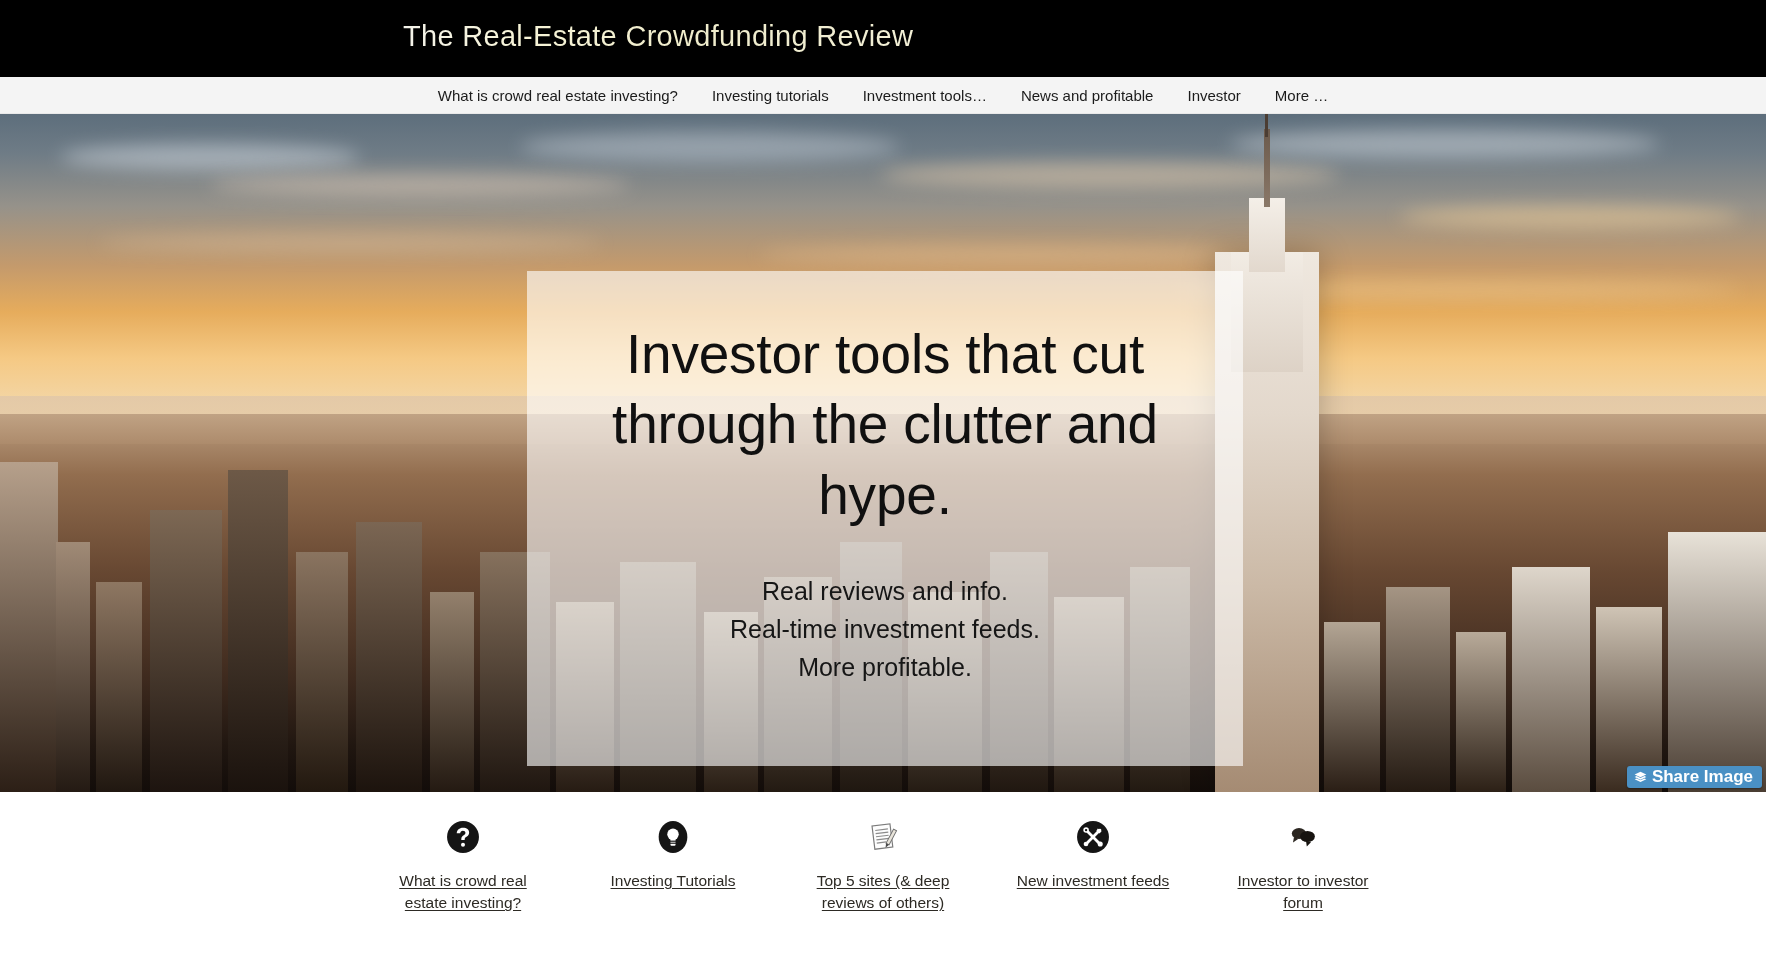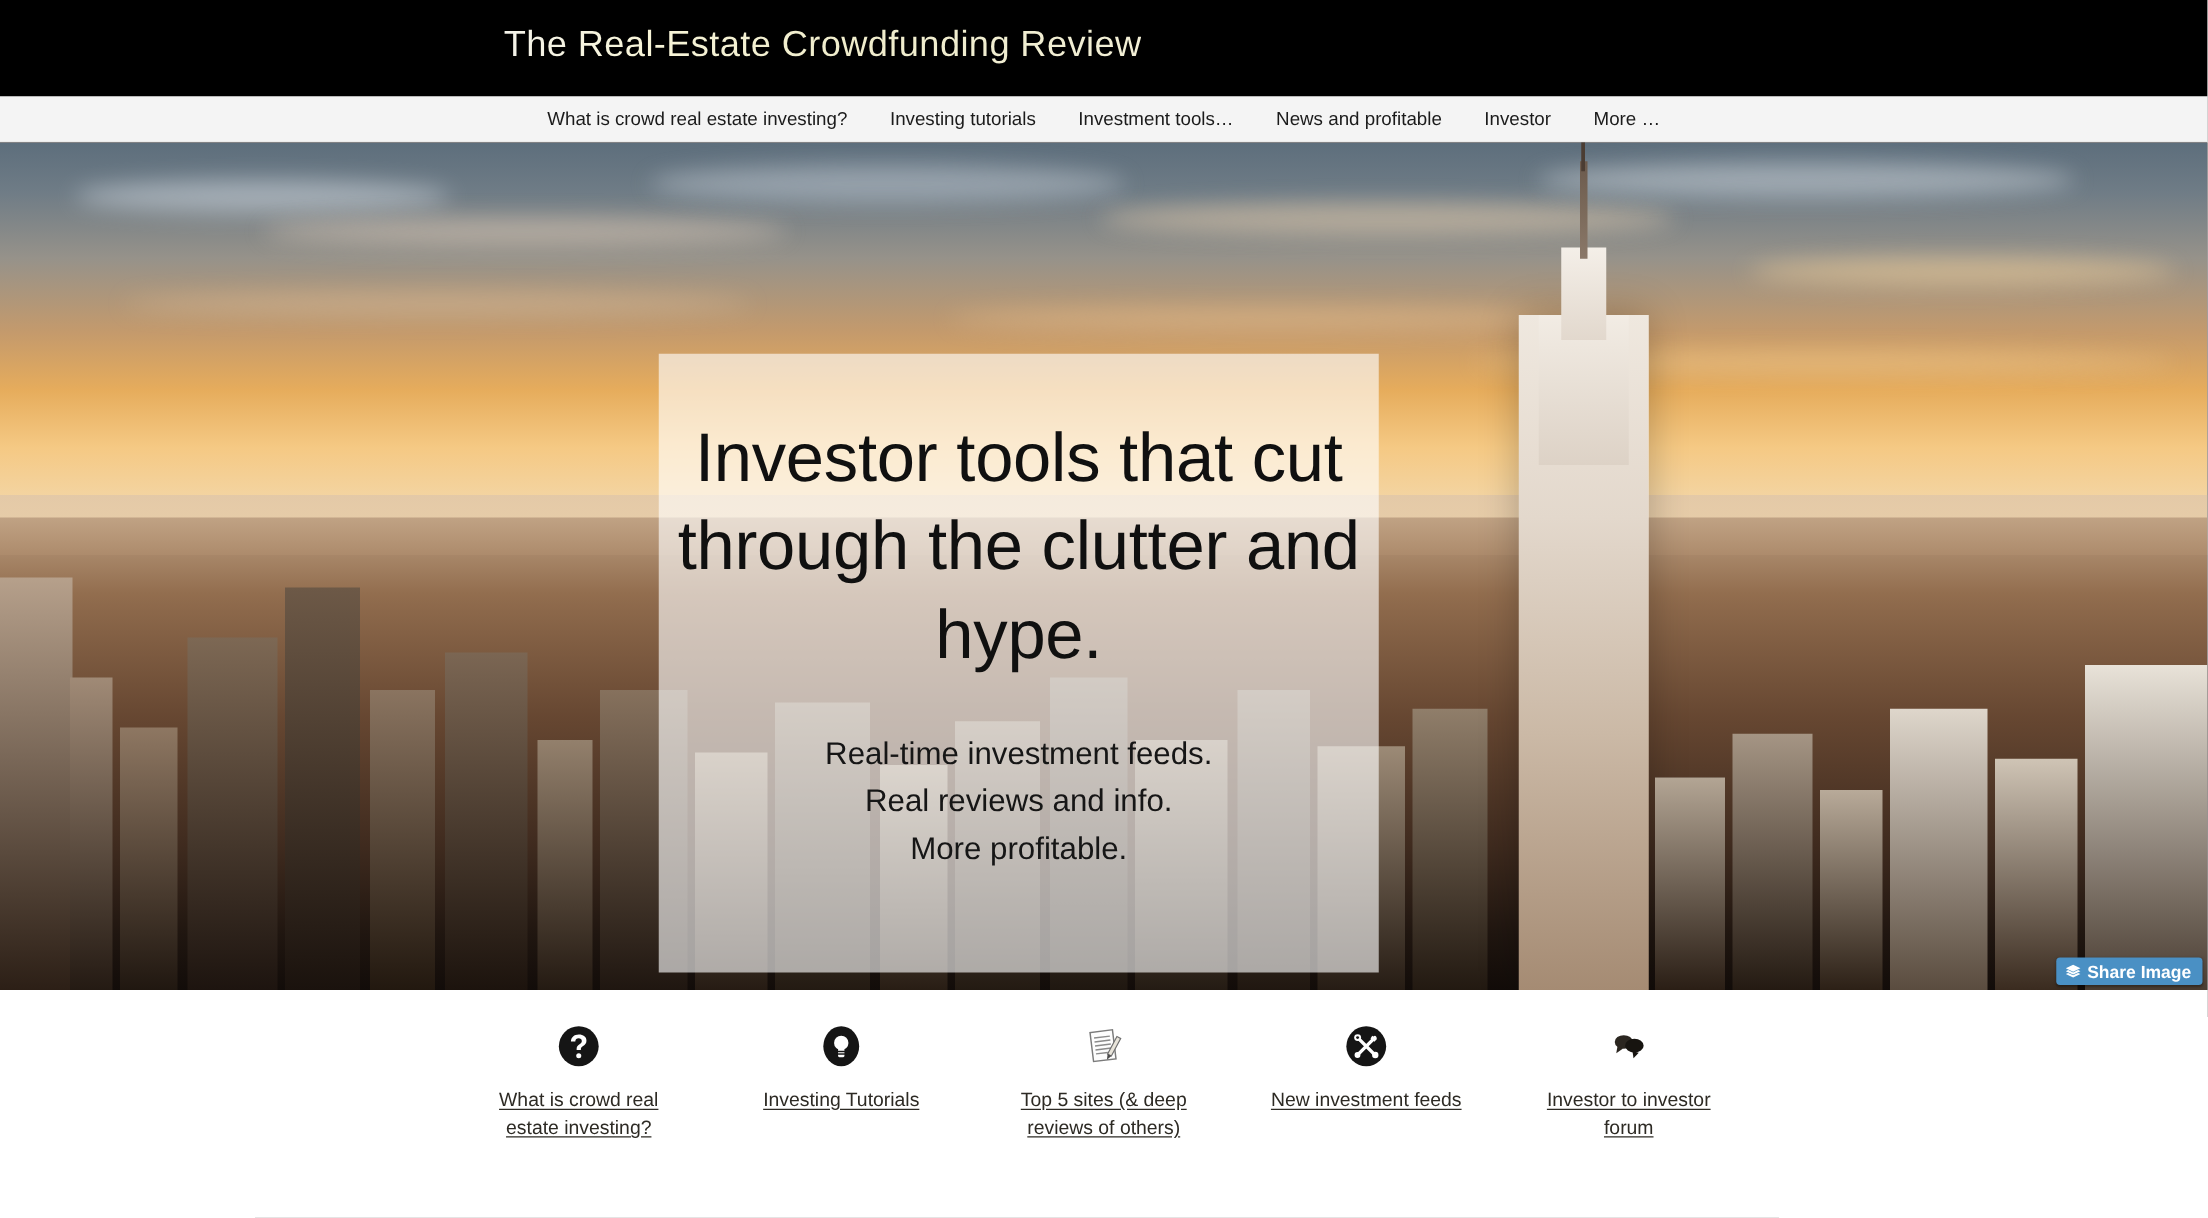--- a/index.html
+++ b/index.html
@@ -122,22 +122,22 @@
     background:linear-gradient(180deg,#6b5a4c,#8a7868);
   }
   #esb-mast {
     position:absolute; left:1265px; bottom:655px; width:3px; height:38px;
     background:#4b3d33;
   }
 
   
   #hero-overlay {
     position:absolute;
-    left:527px; top:169px;
-    width:576px; height:495px;
+    left:527px; top:157px;
+    width:716px; height:495px;
     background:rgba(255,255,255,.62);
     display:flex;
     flex-direction:column;
     align-items:center;
     justify-content:flex-start;
     padding-top:48px;
   }
   #hero-heading {
     width:600px;
     text-align:center;
@@ -158,21 +158,21 @@
   #hero-sub div { white-space:nowrap; }
 
   
   #share-image-btn {
     position:absolute;
     right:4px;
     bottom:4px;
     height:22px;
     background:#4a90c4;
     color:#ffffff;
-    font-size:14px;
+    font-size:17px;
     font-weight:bold;
     border-radius:3px;
     display:flex;
     align-items:center;
     gap:5px;
     padding:0 9px 0 7px;
     cursor:pointer;
     box-shadow:0 1px 2px rgba(0,0,0,.35);
     white-space:nowrap;
   }
@@ -278,22 +278,22 @@
   <div class="bldg" style="left:1324px;width:56px;height:170px;background:linear-gradient(180deg,#b3a594,#2a1e15);"></div>
   <div class="bldg" style="left:1386px;width:64px;height:205px;background:linear-gradient(180deg,#a59584,#241a12);"></div>
   <div class="bldg" style="left:1456px;width:50px;height:160px;background:linear-gradient(180deg,#b8aa99,#2c2016);"></div>
   <div class="bldg" style="left:1512px;width:78px;height:225px;background:linear-gradient(180deg,#ded6cb,#5a4c3f);"></div>
   <div class="bldg" style="left:1596px;width:66px;height:185px;background:linear-gradient(180deg,#cfc4b5,#3a2b1f);"></div>
   <div class="bldg" style="left:1668px;width:98px;height:260px;background:linear-gradient(180deg,#e8e2d8,#4a3d32);"></div>
 
   <div id="hero-overlay">
     <div id="hero-heading">Investor tools that cut through the clutter and hype.</div>
     <div id="hero-sub">
+      <div>Real reviews and info.</div>
       <div>Real-time investment feeds.</div>
-      <div>Real reviews and info.</div>
       <div>More profitable.</div>
     </div>
   </div>
 
   <div id="share-image-btn">
     <span>
       <svg width="13" height="13" viewBox="0 0 16 16" fill="#ffffff">
         <path d="M8 1 L15.2 4.4 L8 7.8 L0.8 4.4 Z"></path>
         <path d="M0.8 7.3 L3.1 6.2 L8 8.5 L12.9 6.2 L15.2 7.3 L8 10.7 Z"></path>
         <path d="M0.8 10.2 L3.1 9.1 L8 11.4 L12.9 9.1 L15.2 10.2 L8 13.6 Z"></path>

